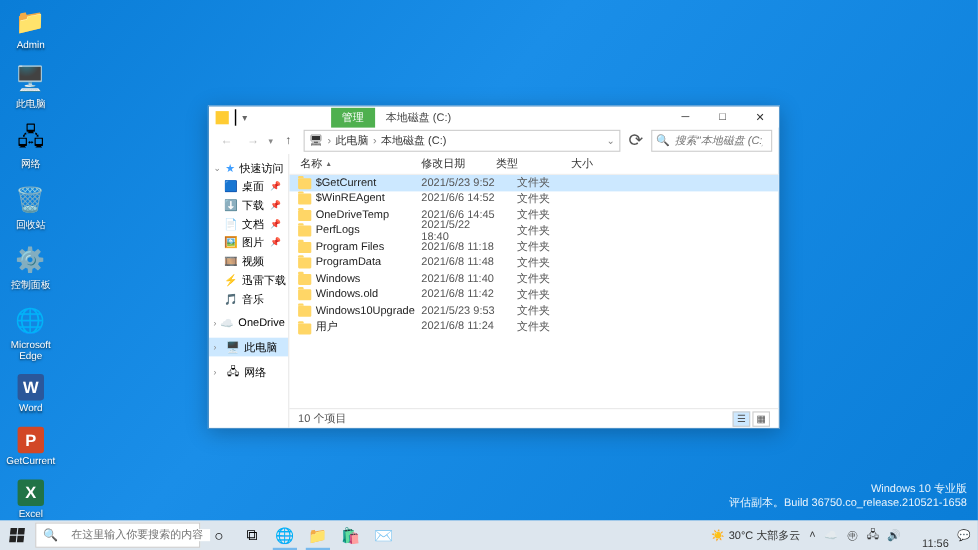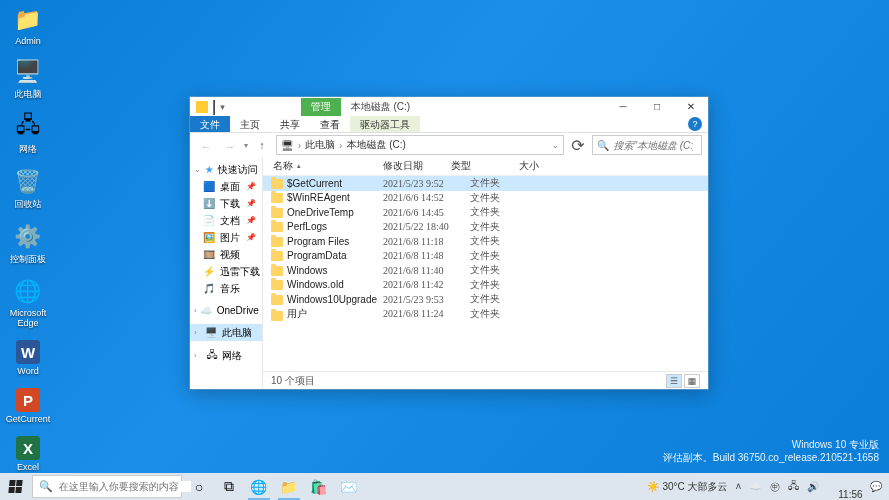--- a/index.html
+++ b/index.html
@@ -54,39 +54,39 @@
 .cols .sorti { font-size:7px; color:#666; }
 .cols .c2 { width:68px; }
 .cols .c3 { width:68px; }
 .cols .c4 { width:50px; }
 .rows { flex:1; overflow:auto; }
 .row { display:flex; font-size:10px; color:#222; padding:1px 0; align-items:center; height:14.5px; }
 .row.selected { background:#cce8ff; }
 .row .c1 { width:120px; padding-left:8px; display:flex; align-items:flex-end; gap:4px; }
 .row .fic { width:12px; height:10px; background:#ffd666; border-radius:1px; display:inline-block; position:relative; }
 .row .fic::before { content:""; position:absolute; top:-2px; left:0; width:5px; height:2px; background:#ffd666; border-radius:1px 1px 0 0; }
-.row .c2 { width:68px; color:#555;font-family:Liberation Serif, serif; }
+.row .c2 { width:68px; color:#555; }
 .row .c3 { width:68px; color:#555;text-align:center; }
 .row .c4 { width:50px; color:#555; }
 
 .status { height:18px; border-top:1px solid #e8e8e8; display:flex; align-items:center; padding:0 8px; font-size:10px; color:#555; }
 .status .views { margin-left:auto; display:flex; gap:2px; }
 .status .vbtn { width:16px; height:14px; border:1px solid #ccc; display:flex; align-items:center; justify-content:center; font-size:9px; }
 .status .vbtn.active { background:#cce8ff; }
 
 
 .watermark { position:absolute; right:10px; bottom:36px; color:#fff; font-size:10px; text-align:right; line-height:1.3; opacity:.9; }
 
 
 .taskbar { position:absolute; left:0; bottom:0; width:100%; height:27px; background:#dde6ee; display:flex; align-items:center; }
 .startbtn { width:30px; height:27px; display:flex; align-items:center; justify-content:center; }
 .startlogo { width:13px; height:13px; display:grid; grid-template-columns:1fr 1fr; grid-template-rows:1fr 1fr; gap:1px; transform:skewX(-6deg); }
 .startlogo div { background:#222; }
 .searchbox { width:150px; height:23px; margin:0 2px; background:#fff; border:1px solid #ccc; display:flex; align-items:center; padding:0 6px; gap:6px; }
-.searchbox input { border:none; outline:none; font-size:10px; flex:1; }
+.searchbox input { border:none; outline:none; font-size:10px; flex:1;text-align:center; }
 .searchbox .sic { color:#555; font-size:11px; }
 .tbtn { width:30px; height:27px; display:flex; align-items:center; justify-content:center; font-size:14px; cursor:pointer; position:relative; }
 .tbtn.active::after { content:""; position:absolute; bottom:0; left:4px; right:4px; height:2px; background:#76b9ed; }
 .tray { margin-left:auto; display:flex; align-items:center; gap:8px; padding:0 6px; font-size:10px; color:#333; }
 .tray .weather { display:flex; align-items:center; gap:3px; }
 .tray .clock { text-align:right; line-height:1;margin-top:26px; }
 </style>
 </head>
 <body>
 
@@ -143,28 +143,20 @@
       <div class="ct manage">管理</div>
       <div class="ct">本地磁盘 (C:)</div>
     </div>
     <div class="wincontrols">
       <div>─</div>
       <div>□</div>
       <div class="close">✕</div>
     </div>
   </div>
 
-  <div class="ribbon-tabs">
-    <div class="rt active">文件</div>
-    <div class="rt">主页</div>
-    <div class="rt">共享</div>
-    <div class="rt">查看</div>
-    <div class="rt last">驱动器工具</div>
-    <div class="help">?</div>
-  </div>
 
   <div class="addrbar">
     <div class="navbtn disabled">←</div>
     <div class="navbtn disabled">→</div>
     <span style="color:#888;font-size:8px">▾</span>
     <div class="navbtn">↑</div>
     <div class="breadcrumb">
       <span>🖥</span>
       <span class="bcarrow">›</span>
       <span>此电脑</span>

